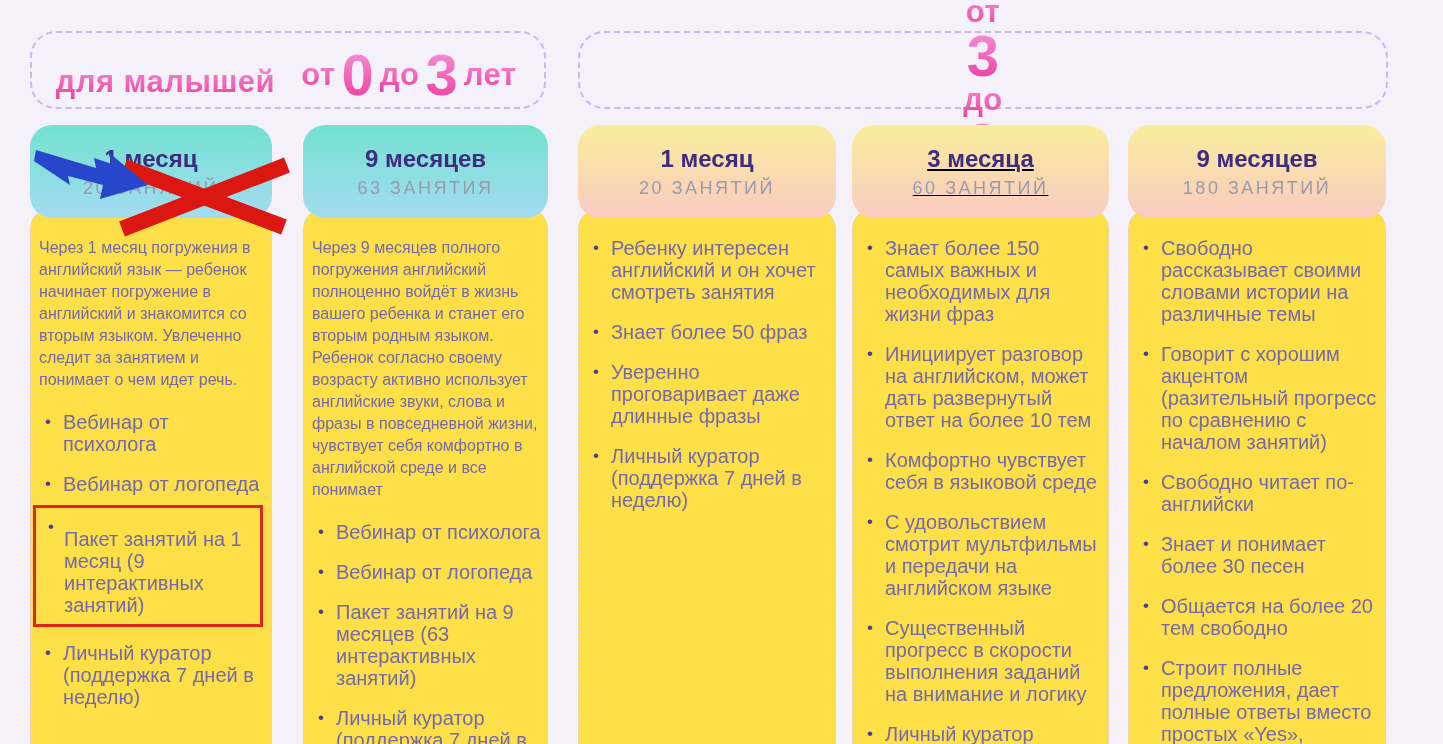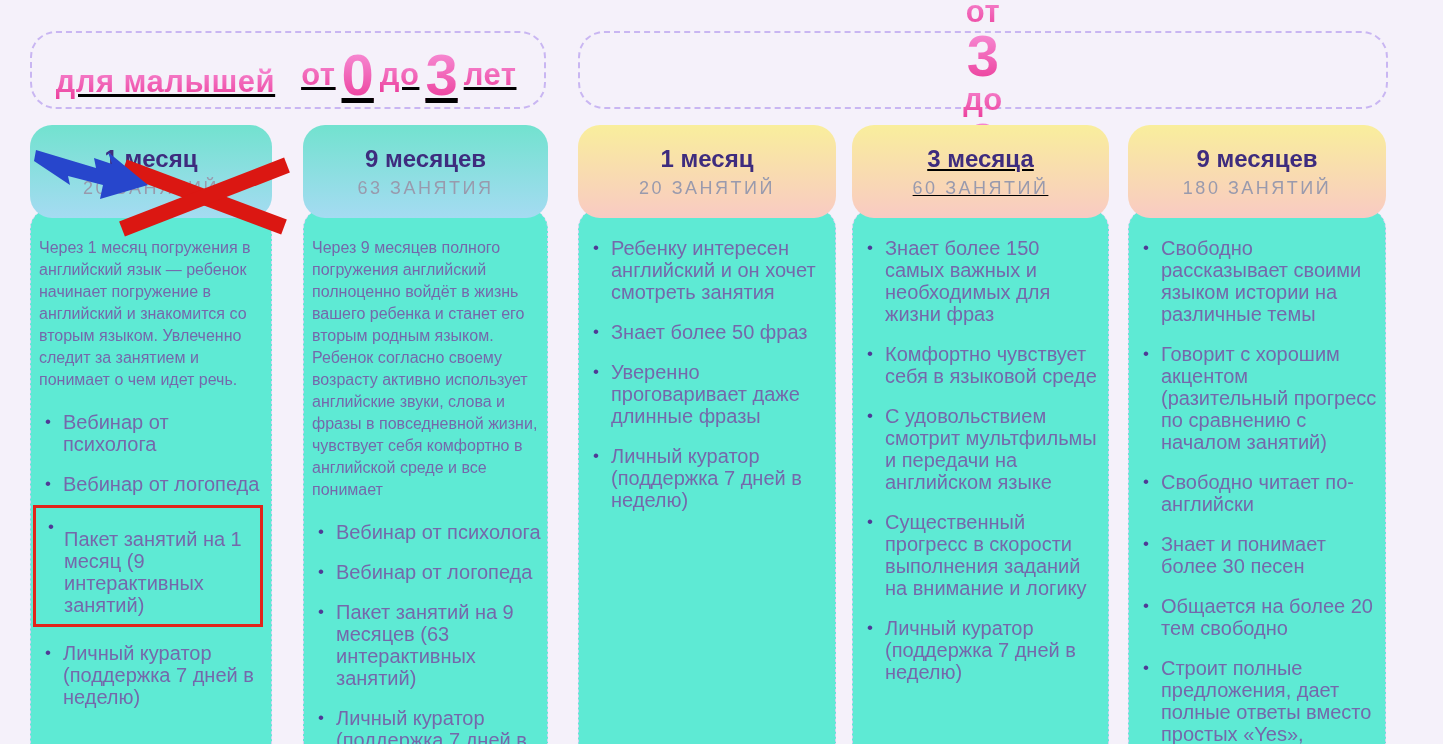--- a/index.html
+++ b/index.html
@@ -10,21 +10,21 @@
     position:relative;
   }
 
   
   .pill {
     position:absolute; top:31px; height:78px;
     border:2px dashed #c9b6f2; border-radius:26px;
     display:flex; align-items:baseline; justify-content:center;
     padding-top:10px;
   }
-  .pill-1 { left:30px;  width:516px;text-decoration:underline; }
+  .pill-1 { left:30px;  width:516px; }
   .pill-2 { left:578px; width:810px;flex-direction:column; }
   .pill .word {
     font-size:31px; font-weight:800; color:#f160b4;
     letter-spacing:.5px; align-self:center; margin-top:14px;
   }
   .pill .audience { margin-right:22px; }
   .pill .small { margin:0 4px; }
   .pill .num {
     font-size:58px; font-weight:800; color:#f24ba6;
     line-height:.9; align-self:center; margin:0 2px;
@@ -39,21 +39,21 @@
   
   .card { position:absolute; top:125px; height:619px; }
   .card-1 { left:30px;   width:242px; }
   .card-2 { left:303px;  width:245px; }
   .card-3 { left:578px;  width:258px; }
   .card-4 { left:852px;  width:257px;text-decoration:underline; }
   .card-5 { left:1128px; width:258px; }
 
   .card-body {
     position:absolute; top:84px; left:0; right:0; bottom:0;
-    background:#5eead4;
+    background:#fde047;
     border-left:1px dashed #dbcef2; border-right:1px dashed #dbcef2;
     border-radius:20px 20px 0 0;
     padding:28px 6px 0 8px;
     z-index:1;
   }
   .card-header {
     position:relative; height:93px; border-radius:22px;
     display:flex; flex-direction:column; align-items:center; justify-content:center;
     z-index:2;
   }
@@ -164,36 +164,37 @@
 </div>
 
 <div class="card card-4 theme-warm">
   <div class="card-header">
     <div class="card-title">3 месяца</div>
     <div class="card-sub">60 ЗАНЯТИЙ</div>
   </div>
   <div class="card-body">
     <ul class="features">
       <li>Знает более 150 самых важных и необходимых для жизни фраз</li>
+      <li>Инициирует разговор на английском, может дать развернутый ответ на более 10 тем</li>
       <li>Комфортно чувствует себя в языковой среде</li>
       <li>С удовольствием смотрит мультфильмы и передачи на английском языке</li>
       <li>Существенный прогресс в скорости выполнения заданий на внимание и логику</li>
       <li>Личный куратор (поддержка 7 дней в неделю)</li>
     </ul>
   </div>
 </div>
 
 <div class="card card-5 theme-warm">
   <div class="card-header">
     <div class="card-title">9 месяцев</div>
     <div class="card-sub">180 ЗАНЯТИЙ</div>
   </div>
   <div class="card-body">
     <ul class="features">
-      <li>Свободно рассказывает своими языком истории на различные темы</li>
+      <li>Свободно рассказывает своими словами истории на различные темы</li>
       <li>Говорит с хорошим акцентом (разительный прогресс по сравнению с началом занятий)</li>
       <li>Свободно читает по-английски</li>
       <li>Знает и понимает более 30 песен</li>
       <li>Общается на более 20 тем свободно</li>
       <li>Строит полные предложения, дает полные ответы вместо простых «Yes», «Black»</li>
       <li>Владеет английским на уровне, к которому дети идут 3–4 года на обычных курсах</li>
     </ul>
   </div>
 </div>
 

